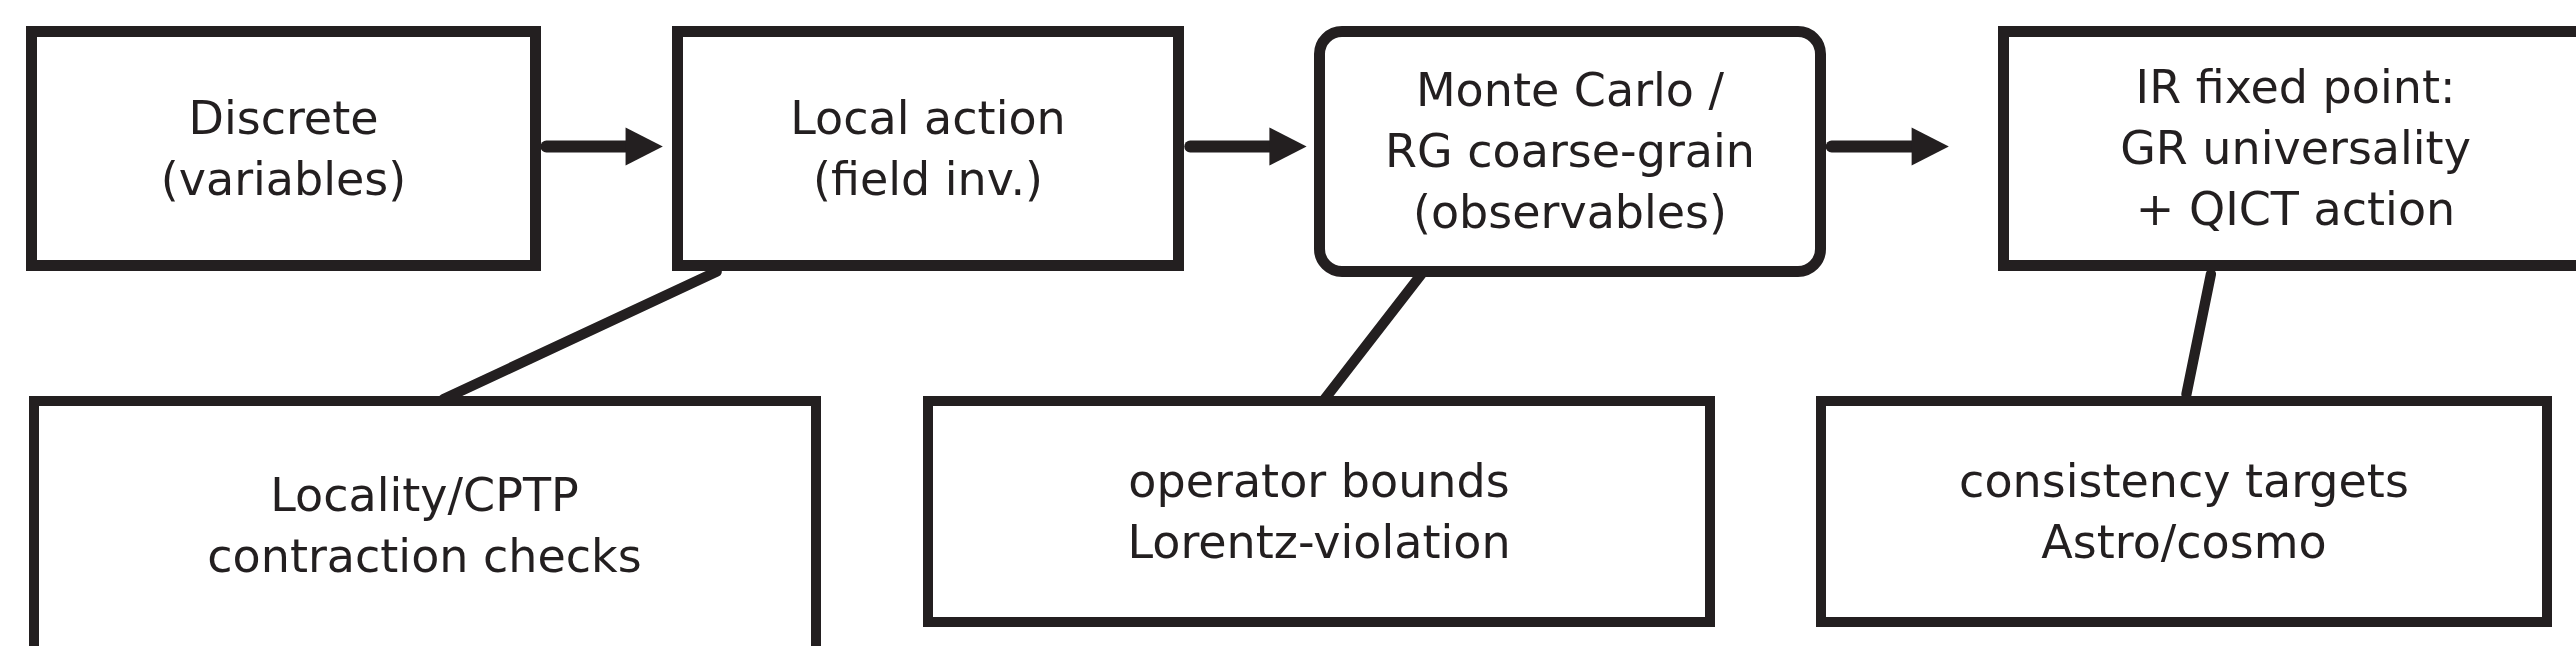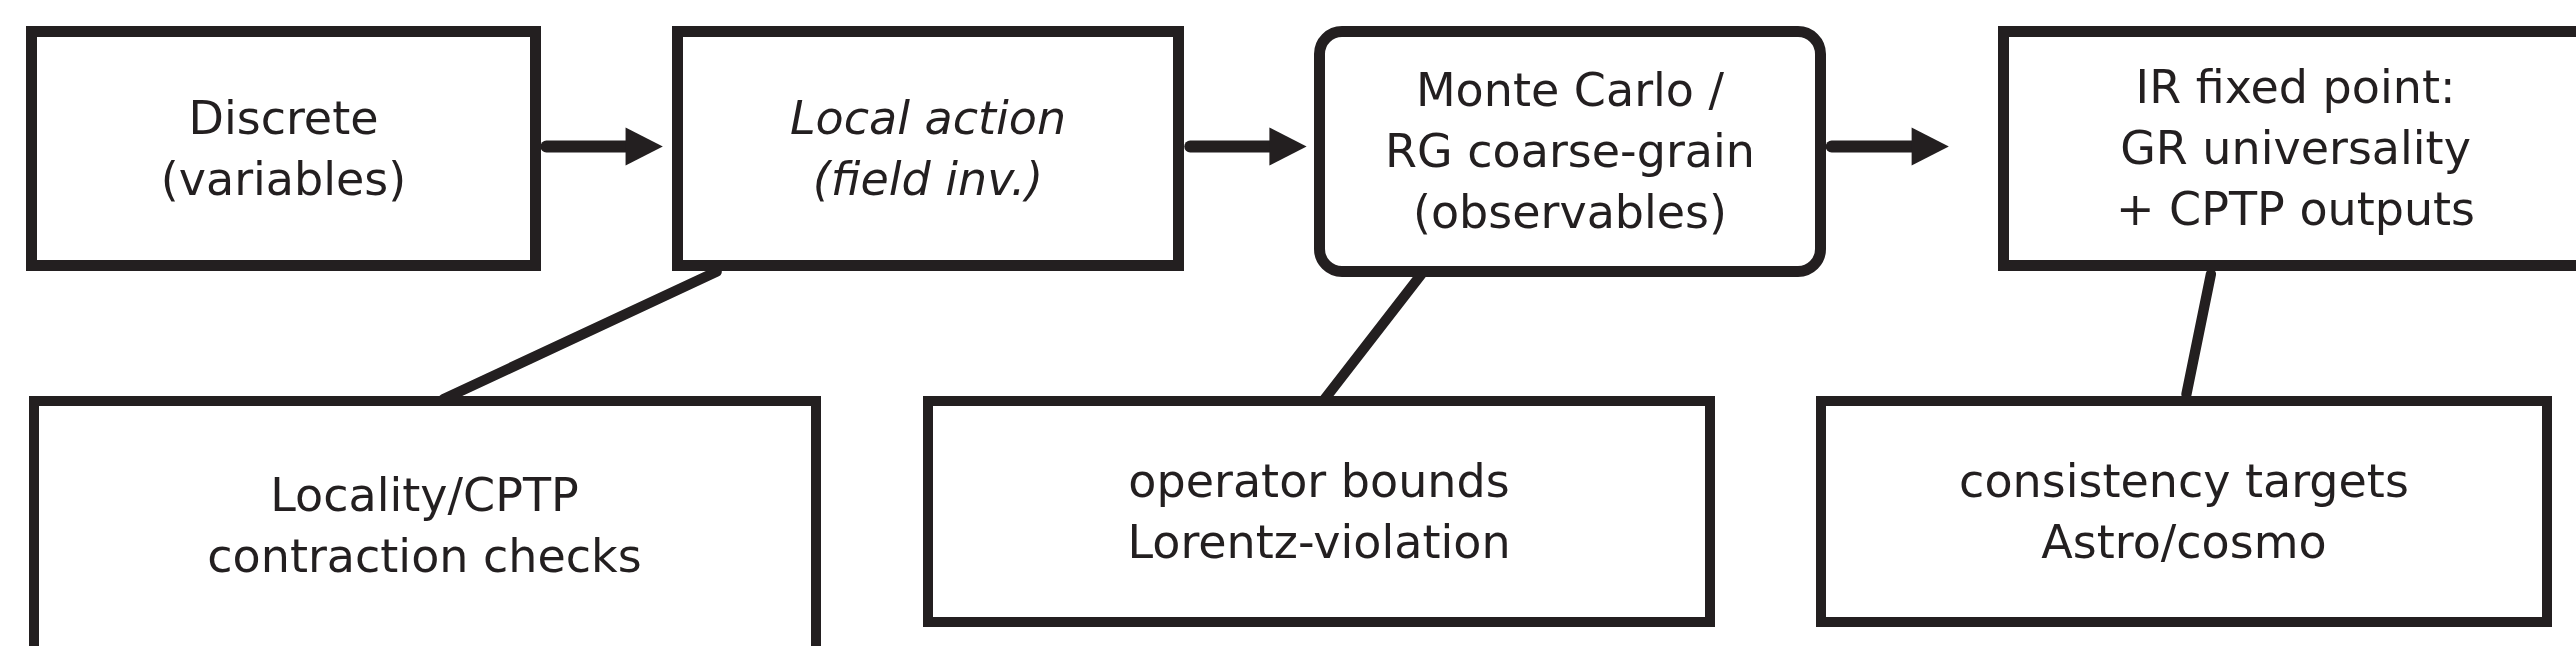--- a/index.html
+++ b/index.html
@@ -27,21 +27,21 @@
   .bottom-box { border-width: 10.3px; }
   .box-line {
     display: block;
     font-size: 46px;
     line-height: 61px;
     white-space: nowrap;
     color: var(--stroke);
   }
   
   #box-1 { left: 26px;   top: 26px; width: 515px; height: 245px; text-align: right; }
-  #box-2 { left: 672px;  top: 26px; width: 512px; height: 245px; font-style: italic; }
+  #box-2 { left: 672px;  top: 26px; width: 512px; height: 245px; }
   #box-3 { left: 1314px; top: 26px; width: 512px; height: 251px; border-radius: 28px; }
   #box-4 { left: 1958px; top: 26px; width: 595px; height: 245px; margin-left: 40px; }
   
   #bbox-1 { left: 28.5px;   top: 396px; width: 792px; height: 260px; }
   #bbox-2 { left: 923px; top: 396px; width: 792px; height: 231px; }
   #bbox-3 { left: 1816px; top: 396px; width: 736px;  height: 231px; }
   svg.connectors {
     position: absolute;
     left: 0; top: 0;
     width: 2576px; height: 647px;
@@ -90,21 +90,21 @@
 
   <div class="flow-box" id="box-3">
     <span class="box-line">Monte Carlo /</span>
     <span class="box-line">RG coarse-grain</span>
     <span class="box-line">(observables)</span>
   </div>
 
   <div class="flow-box" id="box-4">
     <span class="box-line">IR fixed point:</span>
     <span class="box-line">GR universality</span>
-    <span class="box-line">+ CPTP outputs</span>
+    <span class="box-line">+ QICT action</span>
   </div>
 
   <div class="flow-box bottom-box" id="bbox-1">
     <span class="box-line">Locality/CPTP</span>
     <span class="box-line">contraction checks</span>
   </div>
 
   <div class="flow-box bottom-box" id="bbox-2">
     <span class="box-line">operator bounds</span>
     <span class="box-line">Lorentz-violation</span>

